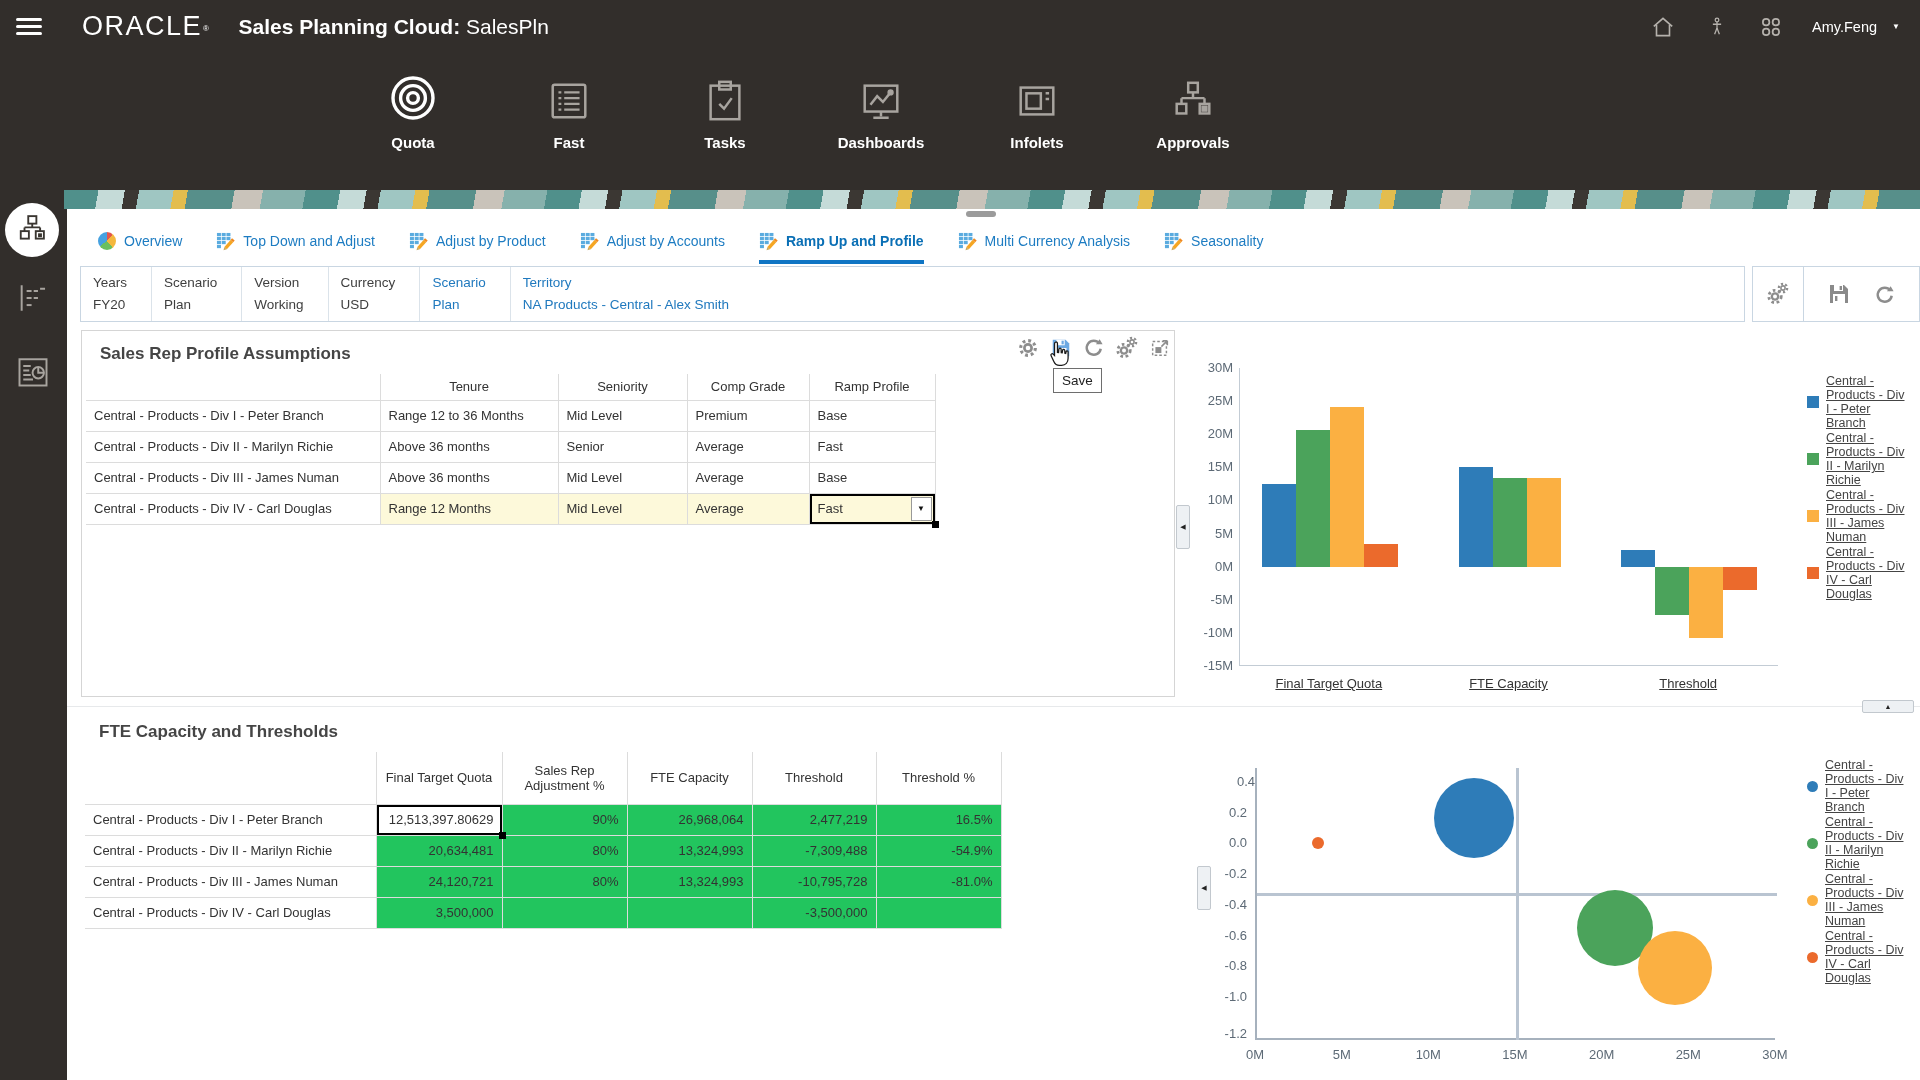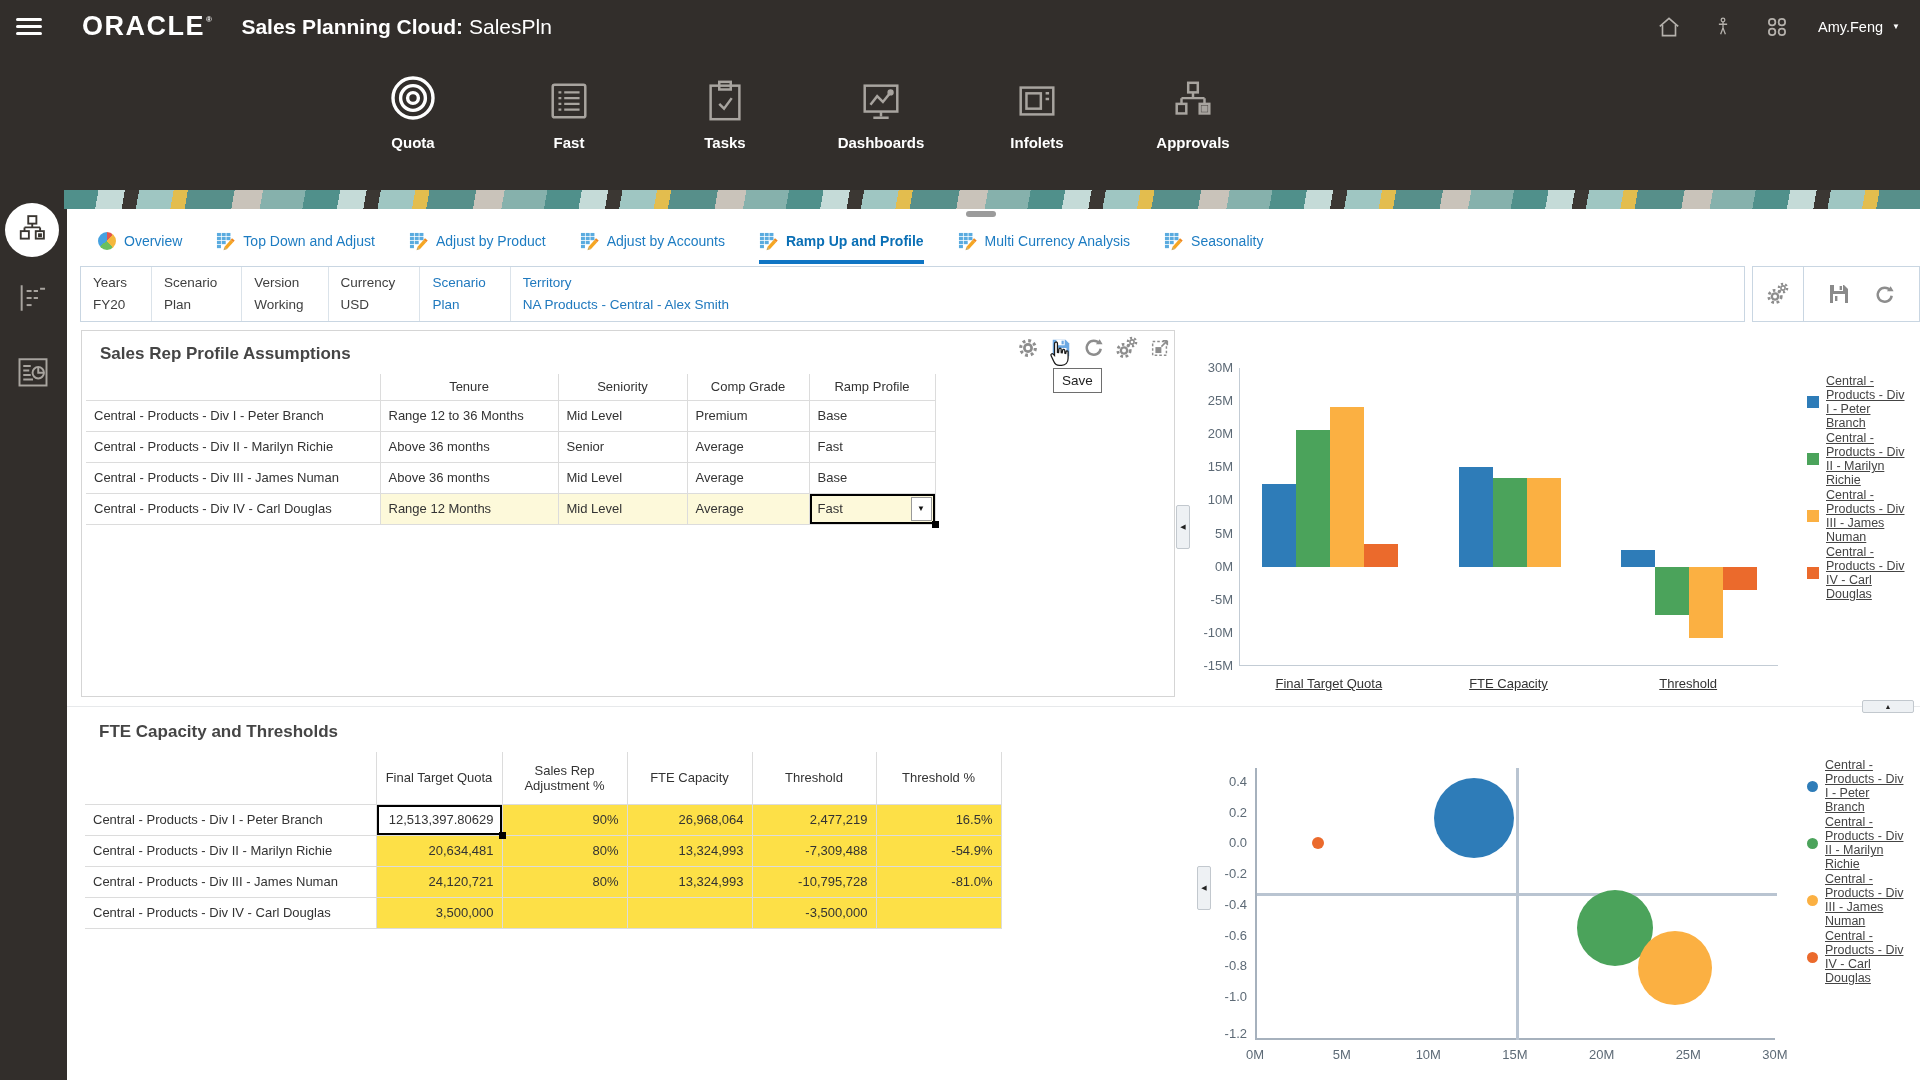--- a/index.html
+++ b/index.html
@@ -9,26 +9,26 @@
   
   .topdark{position:absolute;left:0;top:0;width:1920px;height:190px;background:#322e2b}
   #sidebar{position:absolute;left:0;top:190px;width:67px;height:890px;background:#322e2b}
   .banner{position:absolute;left:64px;top:190px;width:1856px;height:19px;
     background:repeating-linear-gradient(100deg,#50908b 0 34px,#c5dbd8 34px 60px,#3b3733 60px 74px,#9fc6c2 74px 108px,#e3bd4e 108px 122px,#578f8a 122px 168px,#c9c3ba 168px 196px,#86b1ac 196px 238px)}
 
   
   .appbar{position:absolute;left:0;top:0;width:1920px;height:53px;display:flex;align-items:center;color:#fff}
   .burger{margin-left:16px;cursor:pointer}
   .burger span{display:block;width:26px;height:3.5px;background:#fff;border-radius:2px;margin:3.5px 0}
-  .brand{margin-left:40px;font-size:27px;font-weight:bold;letter-spacing:1.5px;color:#fff;display:flex;align-items:flex-start}
+  .brand{margin-left:40px;font-size:27px;font-weight:normal;letter-spacing:1.5px;color:#fff;display:flex;align-items:center}
   .brand sup{font-size:8px;margin-top:4px;margin-left:1px}
   .apptitle{margin-left:28px;font-size:21px;color:#fff}
   .appbar-right{position:absolute;right:20px;top:0;height:53px;display:flex;align-items:center;gap:28px}
   .hicon{width:26px;height:26px;display:flex;align-items:center;justify-content:center;cursor:pointer}
-  .user{display:flex;align-items:center;gap:9px;font-size:14.5px;cursor:pointer}
+  .user{display:flex;align-items:center;gap:15px;font-size:14.5px;cursor:pointer}
   .user .caret{font-size:8px}
 
   
   #nav-row{position:absolute;left:335px;top:58px;width:1255px;display:flex}
   .nav-item{width:156px;display:flex;flex-direction:column;align-items:center;cursor:pointer}
   .nav-icon{height:66px;display:flex;align-items:flex-end;justify-content:center}
   .nav-label{margin-top:10px;font-size:15px;font-weight:bold;color:#fff}
 
   
   .drag-pill{position:absolute;left:966px;top:211px;width:30px;height:6px;border-radius:3px;background:#9b9b9b;cursor:pointer}
@@ -58,21 +58,21 @@
   .tbtn{width:25px;height:25px;display:flex;align-items:center;justify-content:center;cursor:pointer}
 
   
   table.grid{border-collapse:collapse;table-layout:fixed;font-size:13px;color:#333;background:#fff}
   .grid th{font-weight:normal;text-align:center;border:1px solid #dcdcdc;border-top:none;padding:2px 4px;color:#333}
   .grid th:first-child{border-left:none}
   .grid td{height:31px;border:1px solid #dcdcdc;padding:0 8px;white-space:nowrap;overflow:hidden}
   .grid td:first-child{border-left:none}
   .grid1 th{height:26px}
   .grid2 th{height:52px}
-  .grid2 td{text-align:right;background:#fde047}
+  .grid2 td{text-align:right;background:#22c55e}
   .grid2 td:first-child{text-align:left;background:#fff}
   td.hl{background:#fdf9da}
   td.selcell{box-shadow:inset 0 0 0 2px #000;background:#fff !important;position:relative;overflow:visible}
   .fillhandle{position:absolute;right:-4px;bottom:-4px;width:7px;height:7px;background:#000;z-index:6;cursor:crosshair}
   td.ddcell{box-shadow:inset 0 0 0 2px #000;position:relative;overflow:visible;padding:0 3px 0 8px}
   .ddwrap{display:flex;align-items:center;justify-content:space-between;height:100%}
   .ddbtn{width:21px;height:24px;border:1px solid #999;background:#fff;font-size:8px;color:#111;display:flex;align-items:center;justify-content:center;cursor:pointer}
   #srpa-table{position:absolute;left:4px;top:43px}
   #panel2-title{position:absolute;left:99px;top:722px}
   #fte-table{position:absolute;left:85px;top:752px}
@@ -669,21 +669,21 @@
             <td class=""></td>
           </tr>
         </tbody>
       </table>
     </div>
 
   <div class="vsplit" id="vsplit2">◀</div>
 
   <div id="bubble-chart">
     <div id="bub-yticks">
-        <div class="ytick" style="left:14px;top:20.8px">0.4</div>
+        <div class="ytick" style="left:22px;top:20.8px">0.4</div>
         <div class="ytick" style="left:14px;top:51.6px">0.2</div>
         <div class="ytick" style="left:14px;top:82.3px">0.0</div>
         <div class="ytick" style="left:14px;top:113.0px">-0.2</div>
         <div class="ytick" style="left:14px;top:143.8px">-0.4</div>
         <div class="ytick" style="left:14px;top:174.5px">-0.6</div>
         <div class="ytick" style="left:14px;top:205.2px">-0.8</div>
         <div class="ytick" style="left:14px;top:236.0px">-1.0</div>
         <div class="ytick" style="left:14px;top:273px">-1.2</div>
       </div>
     <div id="bub-plot">

